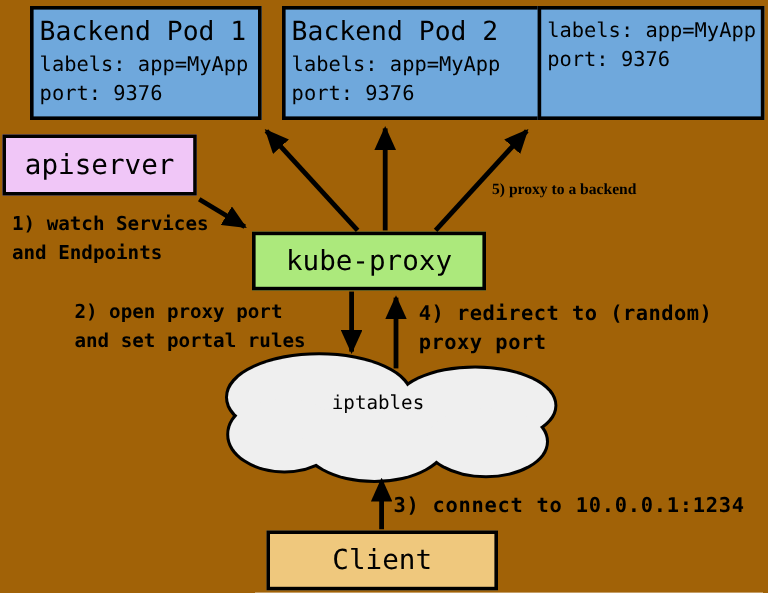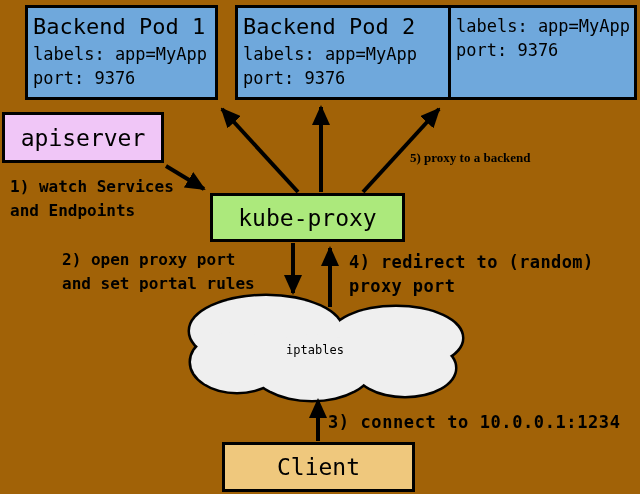--- a/index.html
+++ b/index.html
@@ -19,21 +19,21 @@
   #pod1 { left: 25px;  top: 5px; width: 193px; height: 95px; }
   #pod2 { left: 235px; top: 5px; width: 236px; height: 95px; }
   #pod3 { left: 448px; top: 5px; width: 189px; height: 95px; }
   .step { position: absolute; font-weight: bold; white-space: pre-line; }
   #step1 { left: 10px;  top: 175px; font-size: 16px; line-height: 24px; }
   #step2 { left: 62px;  top: 248px; font-size: 16px; line-height: 24px; }
   #step3 { left: 328px; top: 410px; font-size: 17px; line-height: 24px; letter-spacing: 0.6px; }
   #step4 { left: 349px; top: 250px; font-size: 17px; line-height: 24px; letter-spacing: 0.4px; }
   #step5 { left: 410px; top: 146px; font-size: 13px; line-height: 24px; font-family: Liberation Serif, serif; }
   #arrow-layer { position: absolute; left: 0; top: 0; width: 640px; height: 494px; pointer-events: none; }
-  #iptables-label { position: absolute; left: 245px; top: 339px; width: 140px; text-align: center; font-size: 12px; line-height: 22px; }
+  #iptables-label { position: absolute; left: 245px; top: 325px; width: 140px; text-align: center; font-size: 16px; line-height: 22px; }
 </style>
 </head>
 <body>
 
 <div id="canvas">
 
   <div class="box pod" id="pod1">
     <div class="pod-title">Backend Pod 1</div>
     <div class="pod-detail first">labels: app=MyApp</div>
     <div class="pod-detail">port: 9376</div>

